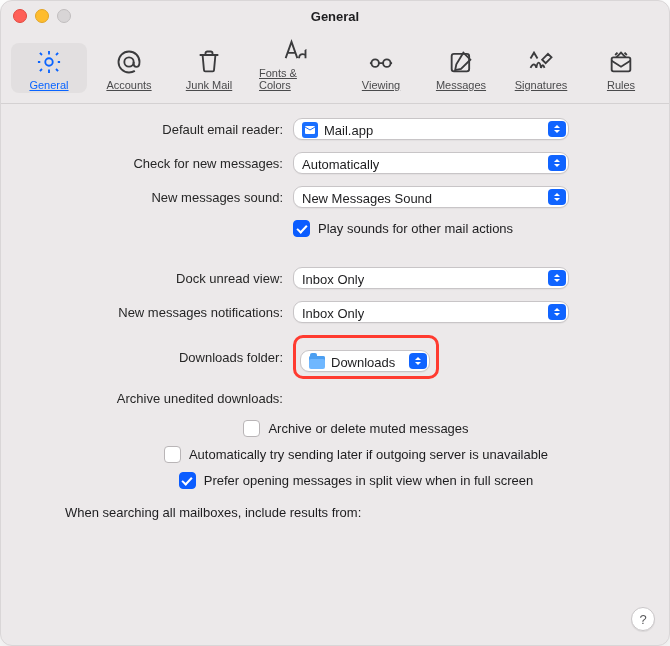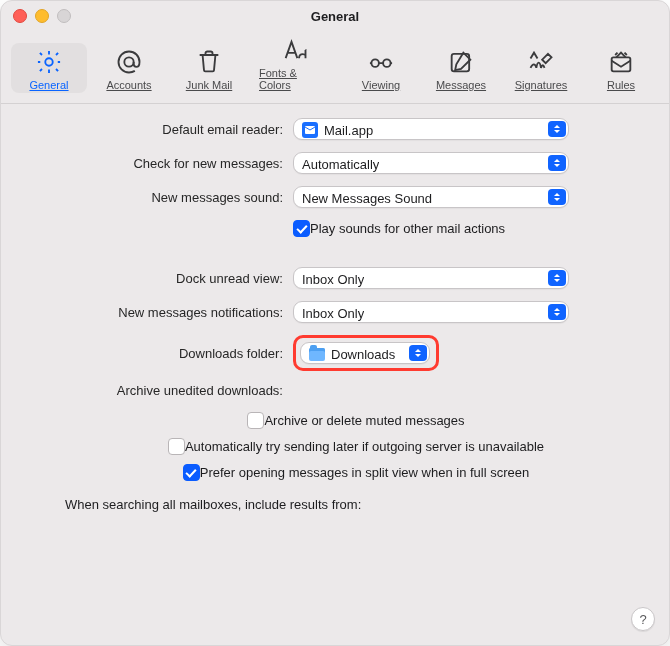--- a/index.html
+++ b/index.html
@@ -71,37 +71,37 @@
   .select .txt{white-space:nowrap;overflow:hidden;text-overflow:ellipsis;}
   .select .arrow{
     position:absolute;right:2px;top:2px;bottom:2px;width:18px;border-radius:4px;
     background:var(--arrow-bg);display:flex;flex-direction:column;align-items:center;justify-content:center;
   }
   .select .arrow::before,.select .arrow::after{
     content:"";width:0;height:0;border-left:3px solid transparent;border-right:3px solid transparent;
   }
   .select .arrow::before{border-bottom:3.5px solid #fff;margin-bottom:2px;}
   .select .arrow::after{border-top:3.5px solid #fff;}
-  .select.small{display:inline-flex;}
+  .select.small{display:inline-flex;margin-top:8px;}
   .appicon{
     width:16px;height:16px;border-radius:3px;background:#1a6fff;
     display:inline-flex;align-items:center;justify-content:center;margin-right:6px;flex:none;
   }
   .appicon svg{width:10px;height:10px;fill:#fff;}
   .folder{
     width:16px;height:13px;border-radius:2px;background:#6fb7ff;position:relative;margin-right:6px;flex:none;
     box-shadow:inset 0 3px 0 #4c9ff1;
   }
   .folder::before{content:"";position:absolute;top:-3px;left:1px;width:7px;height:4px;border-radius:2px 2px 0 0;background:#4c9ff1;}
   .highlightbox{
     position:relative;border:3px solid var(--highlight);border-radius:10px;padding:4px 6px 4px 4px;display:inline-block;
   }
   
   .check{
-    display:flex;align-items:center;font-size:var(--row-font);
+    display:flex;align-items:center;gap:8px;font-size:var(--row-font);
   }
   .box{
     width:15px;height:15px;border-radius:4px;background:#fff;border:1px solid #b9b5b7;
     display:flex;align-items:center;justify-content:center;flex:none;
   }
   .box.checked{background:var(--accent-strong);border-color:var(--accent-strong);}
   .box.checked::after{
     content:"";width:8px;height:4px;border-left:2px solid #fff;border-bottom:2px solid #fff;transform:rotate(-47deg);margin-top:-2px;
   }
   .indent{margin-left:22px;display:flex;flex-direction:column;gap:9px;margin-top:8px;}

